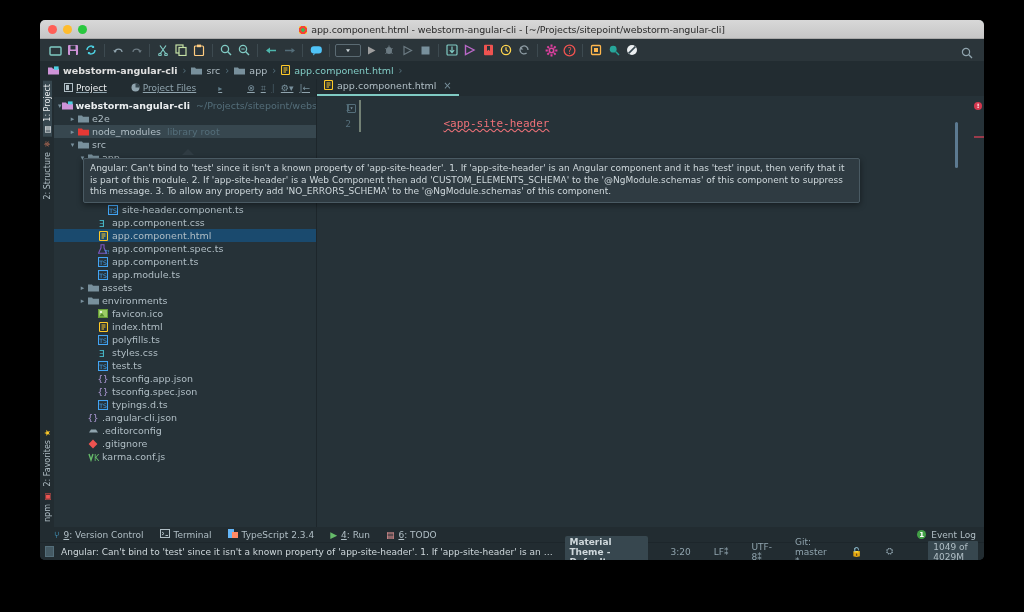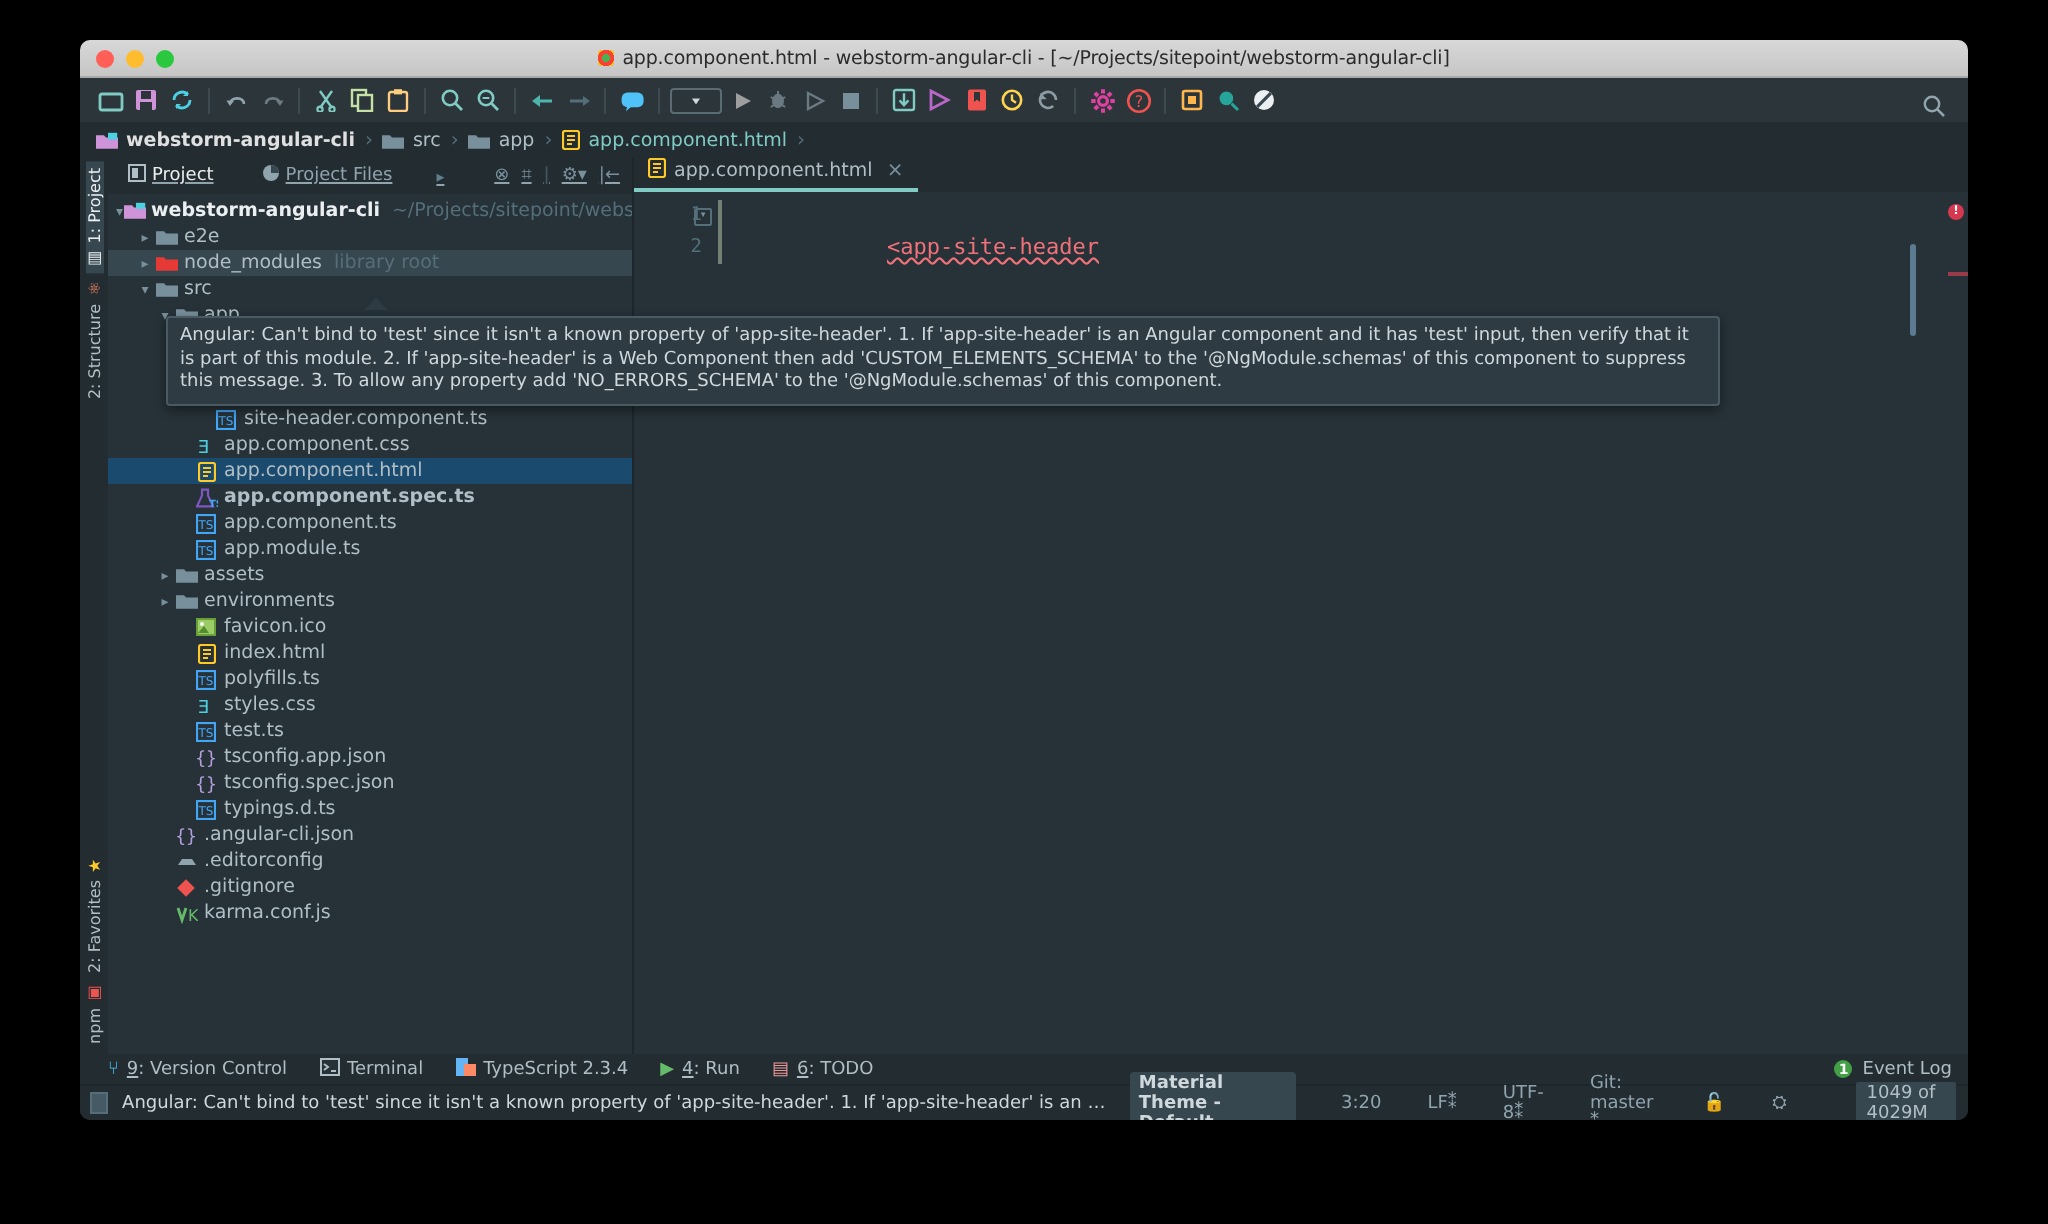--- a/index.html
+++ b/index.html
@@ -502,21 +502,21 @@
           <div class="row sel" style="padding-left: 34px;">
             <span class="arrow"></span>
             <span class="ic">
               <svg width="9" height="10">
                 <rect x="0.5" y="0.5" width="8" height="9" rx="1" fill="none" stroke="#ffca28" stroke-width="1.1"></rect>
                 <path d="M2.5 3h4M2.5 5h4M2.5 7h2.5" stroke="#ffca28" stroke-width="1"></path>
               </svg>
             </span>
             <span class="rowlabel">app.component.html</span>
           </div>
-          <div class="row" style="padding-left: 34px; font-weight: bold;">
+          <div class="row" style="padding-left: 34px;">
             <span class="arrow"></span>
             <span class="ic">
               <svg width="11" height="10">
                 <path d="M3 0.8h3v3l2.5 5.4H0.5L3 3.8z" fill="none" stroke="#7e57c2" stroke-width="1.1"></path>
                 <text x="6.5" y="9.5" font-size="5" fill="#42a5f5" font-family="DejaVu Sans">TS</text>
               </svg>
             </span>
             <span class="rowlabel">app.component.spec.ts</span>
           </div>
           <div class="row" style="padding-left: 34px;">

